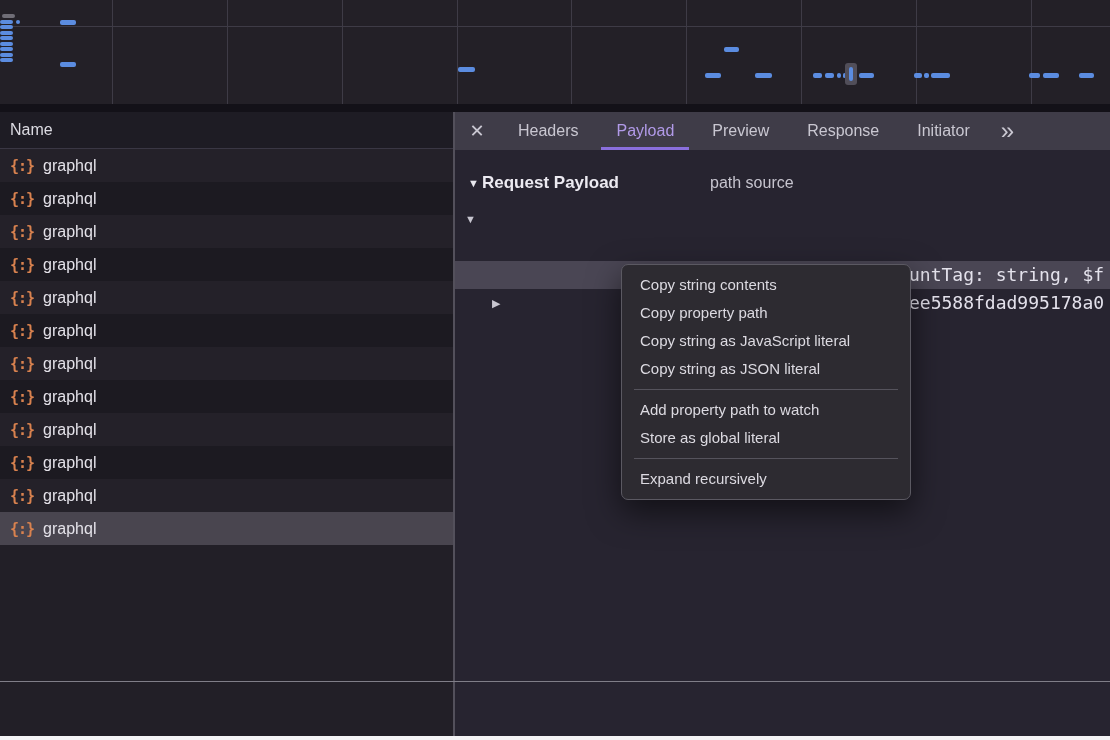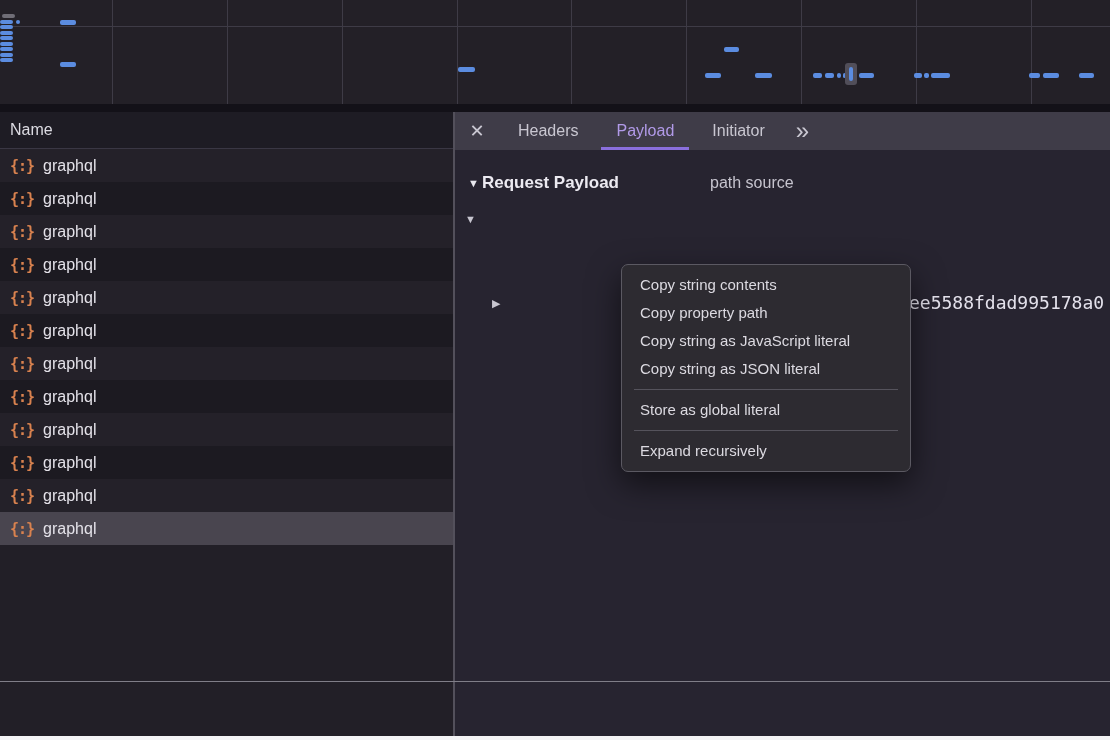--- a/index.html
+++ b/index.html
@@ -167,20 +167,22 @@
   </div>
 
   <div class="divider"></div>
 
   <div class="right-panel">
     <div class="tabbar">
       <div class="close-btn">✕</div>
       <div id="tabs" style="display:flex">
           <div class="tab">Headers</div>
           <div class="tab active">Payload</div>
+          <div class="tab">Preview</div>
+          <div class="tab">Response</div>
           <div class="tab">Initiator</div>
         </div>
       <div class="overflow-btn">»</div>
     </div>
 
     <div class="payload">
       <div class="section-header">
         <span class="sec-tri">▼</span>
         <span class="sec-title">Request Payload</span>
         <span class="view-source">path source</span>
@@ -188,35 +190,40 @@
 
       <div class="trow" style="top:55px;padding-left:28px;">
         <span class="tri" style="left:10px;">▼</span>
         
       </div>
 
       <div class="trow" style="top:83px;padding-left:58px;">
         
       </div>
 
+      <div class="trow selected" style="top:111px;padding-left:58px;">
+        
+        <span class="seg-right sel-text">untTag: string, $f</span>
+      </div>
 
       <div class="trow" style="top:139px;padding-left:62px;">
         <span class="tri" style="left:37px;">▶</span>
         
         <span class="seg-right">ee5588fdad995178a0</span>
       </div>
     </div>
   </div>
 
   <div class="summary-line"></div>
   <div class="bottom-strip"></div>
 
   <div class="context-menu" id="ctx">
       <div class="menu-item">Copy string contents</div>
       <div class="menu-item">Copy property path</div>
       <div class="menu-item">Copy string as JavaScript literal</div>
       <div class="menu-item">Copy string as JSON literal</div>
       <div class="menu-sep"></div>
+      <div class="menu-item">Add property path to watch</div>
       <div class="menu-item">Store as global literal</div>
       <div class="menu-sep"></div>
       <div class="menu-item">Expand recursively</div>
     </div>
 </div>
 
 </body></html>

